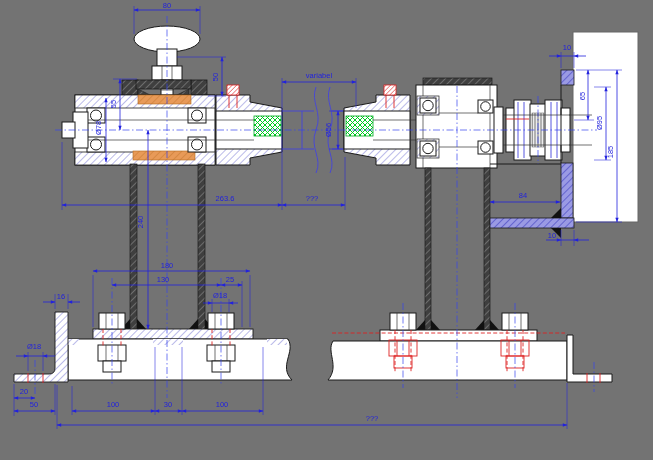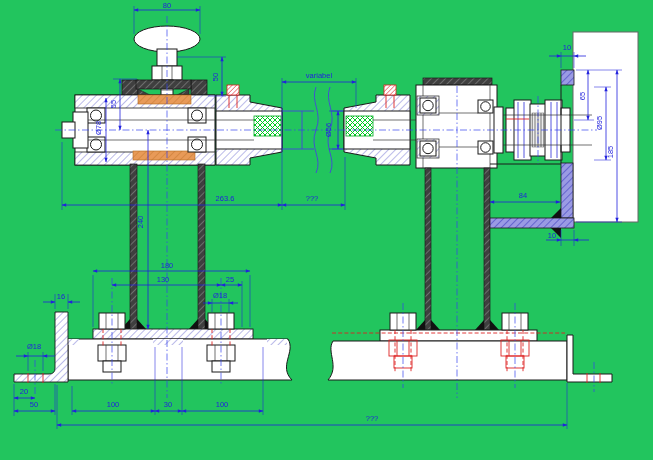--- a/index.html
+++ b/index.html
@@ -1,16 +1,16 @@
 <!DOCTYPE html>
 <html><head>
 <meta charset="utf-8">
 <style>
   html,body{margin:0;padding:0;background:#fff;}
-  .canvas{position:relative;width:653px;height:460px;background:#22c55e;overflow:hidden;
+  .canvas{position:relative;width:653px;height:460px;background:#737373;overflow:hidden;
           font-family:"Liberation Sans",sans-serif;}
   svg{display:block;}
   .ln{stroke:#1a1a1a;stroke-width:1;fill:none;}
   .lnw{stroke:#1a1a1a;stroke-width:1;fill:#fff;}
   .thin{stroke:#333;stroke-width:.7;fill:none;}
   .dim{stroke:#2222dd;stroke-width:.8;fill:none;}
   .ext{stroke:#2222dd;stroke-width:.55;fill:none;}
   .cl{stroke:#3344ee;stroke-width:.7;fill:none;stroke-dasharray:7 2.5 1.5 2.5;}
   .red{stroke:#dd2222;stroke-width:.9;fill:none;}
   .redd{stroke:#dd2222;stroke-width:.9;fill:none;stroke-dasharray:4 2.2;}

